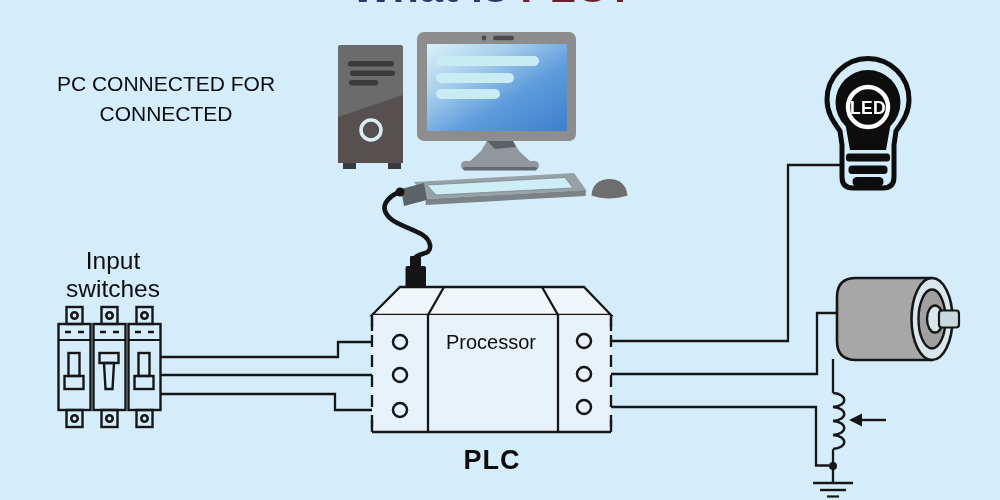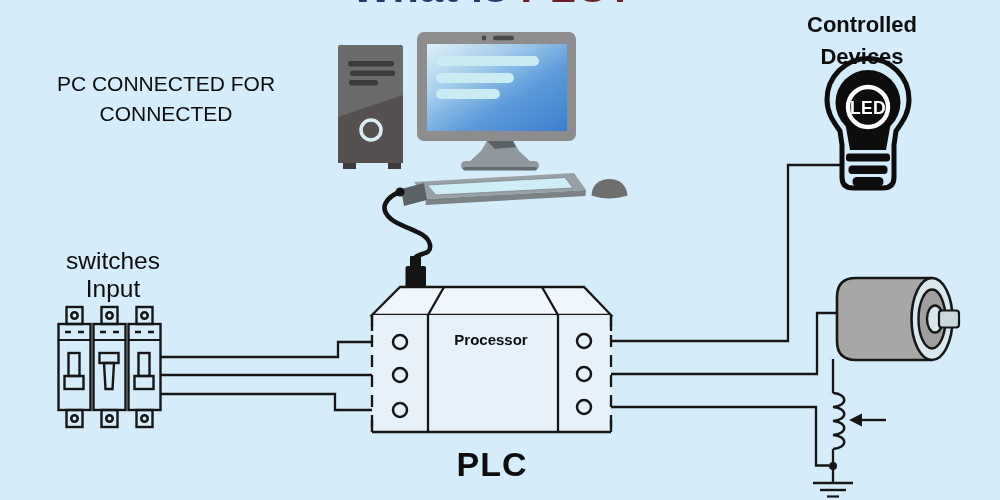--- a/index.html
+++ b/index.html
@@ -12,22 +12,22 @@
   .lbl{position:absolute;color:#0d0d0d;text-align:center;}
   .title{
     left:348px;top:-37px;width:290px;
     font-size:43px;font-weight:700;letter-spacing:.5px;white-space:nowrap;
   }
   .title .t1{color:#233a66;}
   .title .t2{color:#6b1f2a;}
   .pc-label{left:36px;top:69px;width:260px;font-size:21px;font-weight:400;line-height:29.5px;}
   .controlled-label{left:792px;top:9px;width:140px;font-size:22px;font-weight:700;line-height:32px;}
   .input-label{left:43px;top:247px;width:140px;font-size:24.5px;font-weight:400;line-height:28px;}
-  .processor-label{left:429px;top:331px;width:124px;font-size:15px;font-weight:700;}
-  .plc-label{left:432px;top:445px;width:120px;font-size:34px;font-weight:700;letter-spacing:1px;}
+  .processor-label{left:429px;top:331px;width:124px;font-size:20px;font-weight:400;}
+  .plc-label{left:432px;top:445px;width:120px;font-size:27px;font-weight:700;letter-spacing:1px;}
 </style>
 </head>
 <body>
 
 <div class="stage">
 
   <svg width="1000" height="500" viewBox="0 0 1000 500">
     <defs>
       <linearGradient id="screenGrad" x1="0" y1="0" x2="1" y2="1">
         <stop offset="0" stop-color="#dcf0f8"></stop>
@@ -183,27 +183,23 @@
     </g>
   </svg>
 
   <div class="lbl title"><span class="t1">What is </span><span class="t2">PLC?</span></div>
 
   <div class="lbl pc-label">
     <div>PC CONNECTED FOR</div>
     <div>CONNECTED</div>
   </div>
 
-  <div class="lbl controlled-label">
-    <div>Controlled</div>
-    <div>Devices</div>
+
+  <div class="lbl input-label">
+    <div>Input</div>
+    <div>switches</div>
   </div>
 
-  <div class="lbl input-label">
-    <div>switches</div>
-    <div>Input</div>
-  </div>
-
   <div class="lbl processor-label">Processor</div>
 
   <div class="lbl plc-label">PLC</div>
 
 </div>
 
 </body></html>

